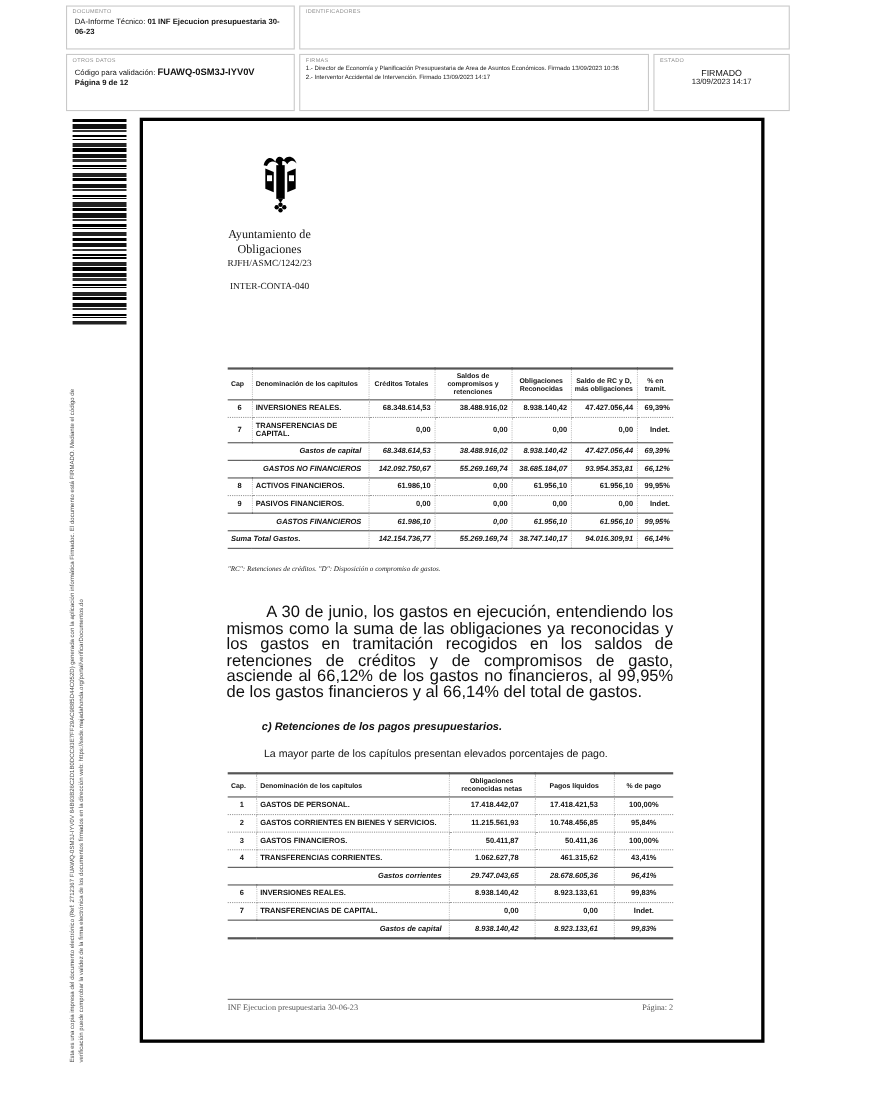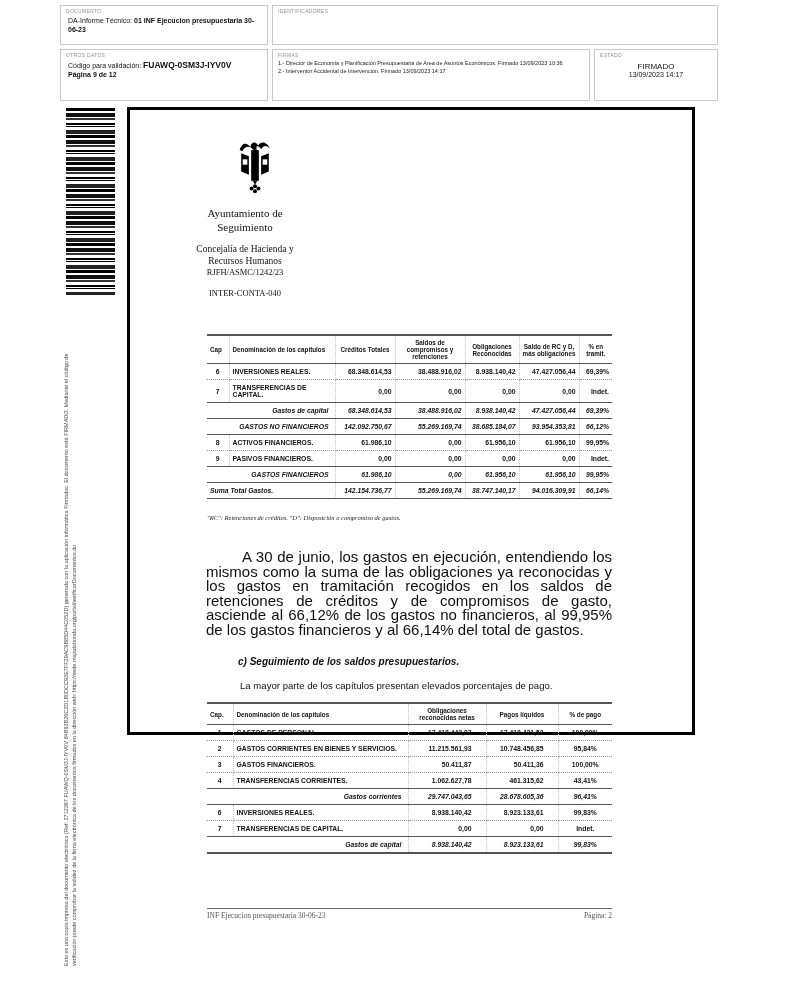--- a/index.html
+++ b/index.html
@@ -29,21 +29,21 @@
   .barcode { position:absolute; left:66px; top:108px; width:49px; height:187px;
     background:repeating-linear-gradient(180deg,
       #000 0 3px, #fff 3px 5px, #111 5px 9px, #fff 9px 10px,
       #333 10px 12px, #fff 12px 15px, #000 15px 17px, #fff 17px 18px,
       #000 18px 19px, #fff 19px 22px, #222 22px 26px, #fff 26px 27px); }
   .vertical-text { position:absolute; left:62px; top:966px; width:688px;
     transform:rotate(-90deg); transform-origin:0 0;
     font-size:5.5px; line-height:8px; color:#4a4a4a; }
 
   
-  .sheet { position:absolute; left:127px; top:107px; width:568px; height:628px;
+  .sheet { position:absolute; left:127px; top:107px; width:568px; height:841px;
     border:3px solid #000; background:#fff; }
 
   .logo-wrap { position:absolute; left:95px; top:26px; width:60px; height:66px; text-align:center; }
   .org-block { position:absolute; left:15px; top:96px; width:200px; text-align:center;
     font-family:"Liberation Serif",serif; }
   .org-name { font-size:11px; line-height:14px; }
   .org-dept { font-size:9.5px; line-height:12px; margin-top:9px; }
   .org-ref { font-size:8.5px; }
   .org-ref2 { font-size:8.5px; margin-top:11px; }
 
@@ -139,25 +139,21 @@
         <circle cx="30" cy="62" r="2.6" fill="#000"></circle>
         <circle cx="25.5" cy="65" r="2.6" fill="#000"></circle>
         <circle cx="34.5" cy="65" r="2.6" fill="#000"></circle>
         <circle cx="30" cy="68.5" r="2.6" fill="#000"></circle>
       </svg>
     </div>
 
     <div class="org-block">
       <div class="org-name">
         <div>Ayuntamiento de</div>
-        <div>Seguimiento</div>
-      </div>
-      <div class="org-dept">
-        <div>Concejalía de Hacienda y</div>
-        <div>Recursos Humanos</div>
+        <div>Obligaciones</div>
       </div>
       <div class="org-ref">RJFH/ASMC/1242/23</div>
       <div class="org-ref2">INTER-CONTA-040</div>
     </div>
 
     <table class="t1">
       <colgroup>
           <col style="width:22px">
           <col style="width:106px">
           <col style="width:60px">
@@ -246,21 +242,21 @@
           <td class="num">94.016.309,91</td>
           <td class="pct">66,14%</td>
         </tr>
       </tbody>
     </table>
 
     <div class="footnote">"RC": Retenciones de créditos. "D": Disposición o compromiso de gastos.</div>
 
     <p class="body-par">A 30 de junio, los gastos en ejecución, entendiendo los mismos como la suma de las obligaciones ya reconocidas y los gastos en tramitación recogidos en los saldos de retenciones de créditos y de compromisos de gasto, asciende al 66,12% de los gastos no financieros, al 99,95% de los gastos financieros y al 66,14% del total de gastos.</p>
 
-    <div class="heading-c">c)  Seguimiento de los saldos presupuestarios.</div>
+    <div class="heading-c">c)  Retenciones de los pagos presupuestarios.</div>
     <div class="intro-line">La mayor parte de los capítulos presentan elevados porcentajes de pago.</div>
 
     <table class="t2">
       <colgroup>
           <col style="width:26px">
           <col style="width:175px">
           <col style="width:78px">
           <col style="width:72px">
           <col style="width:54px">
         </colgroup>

